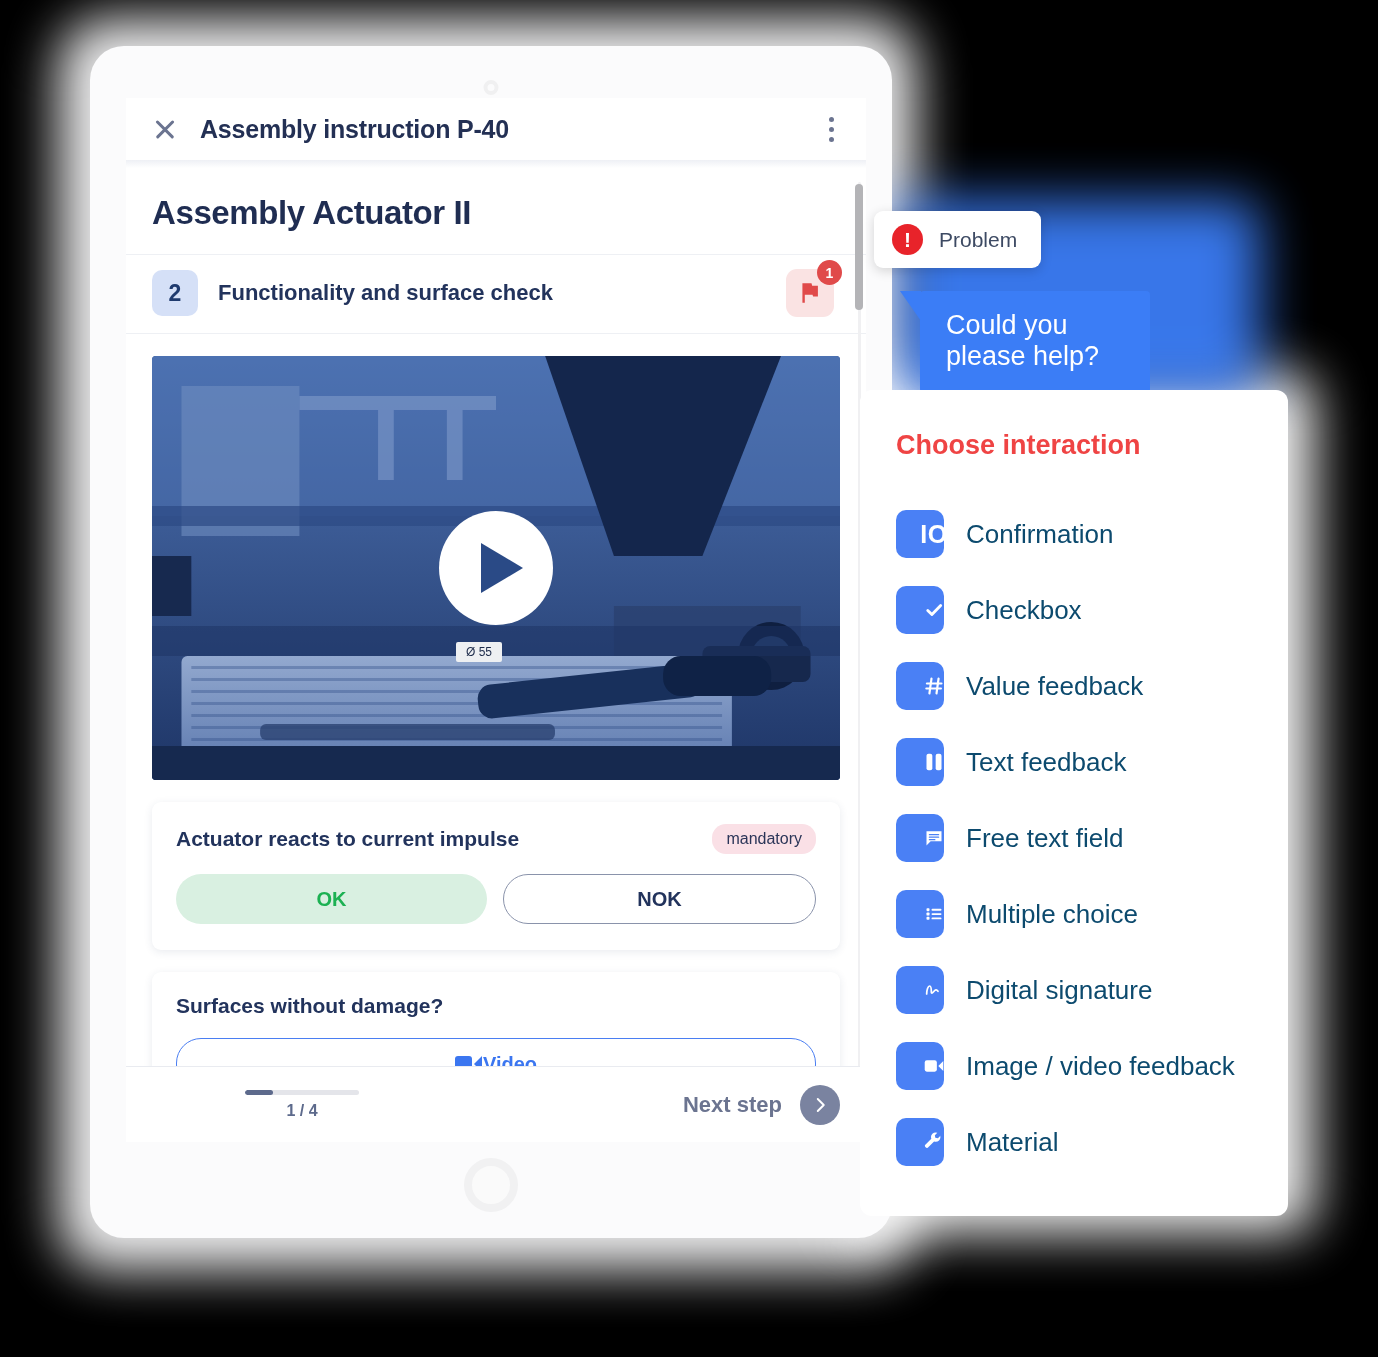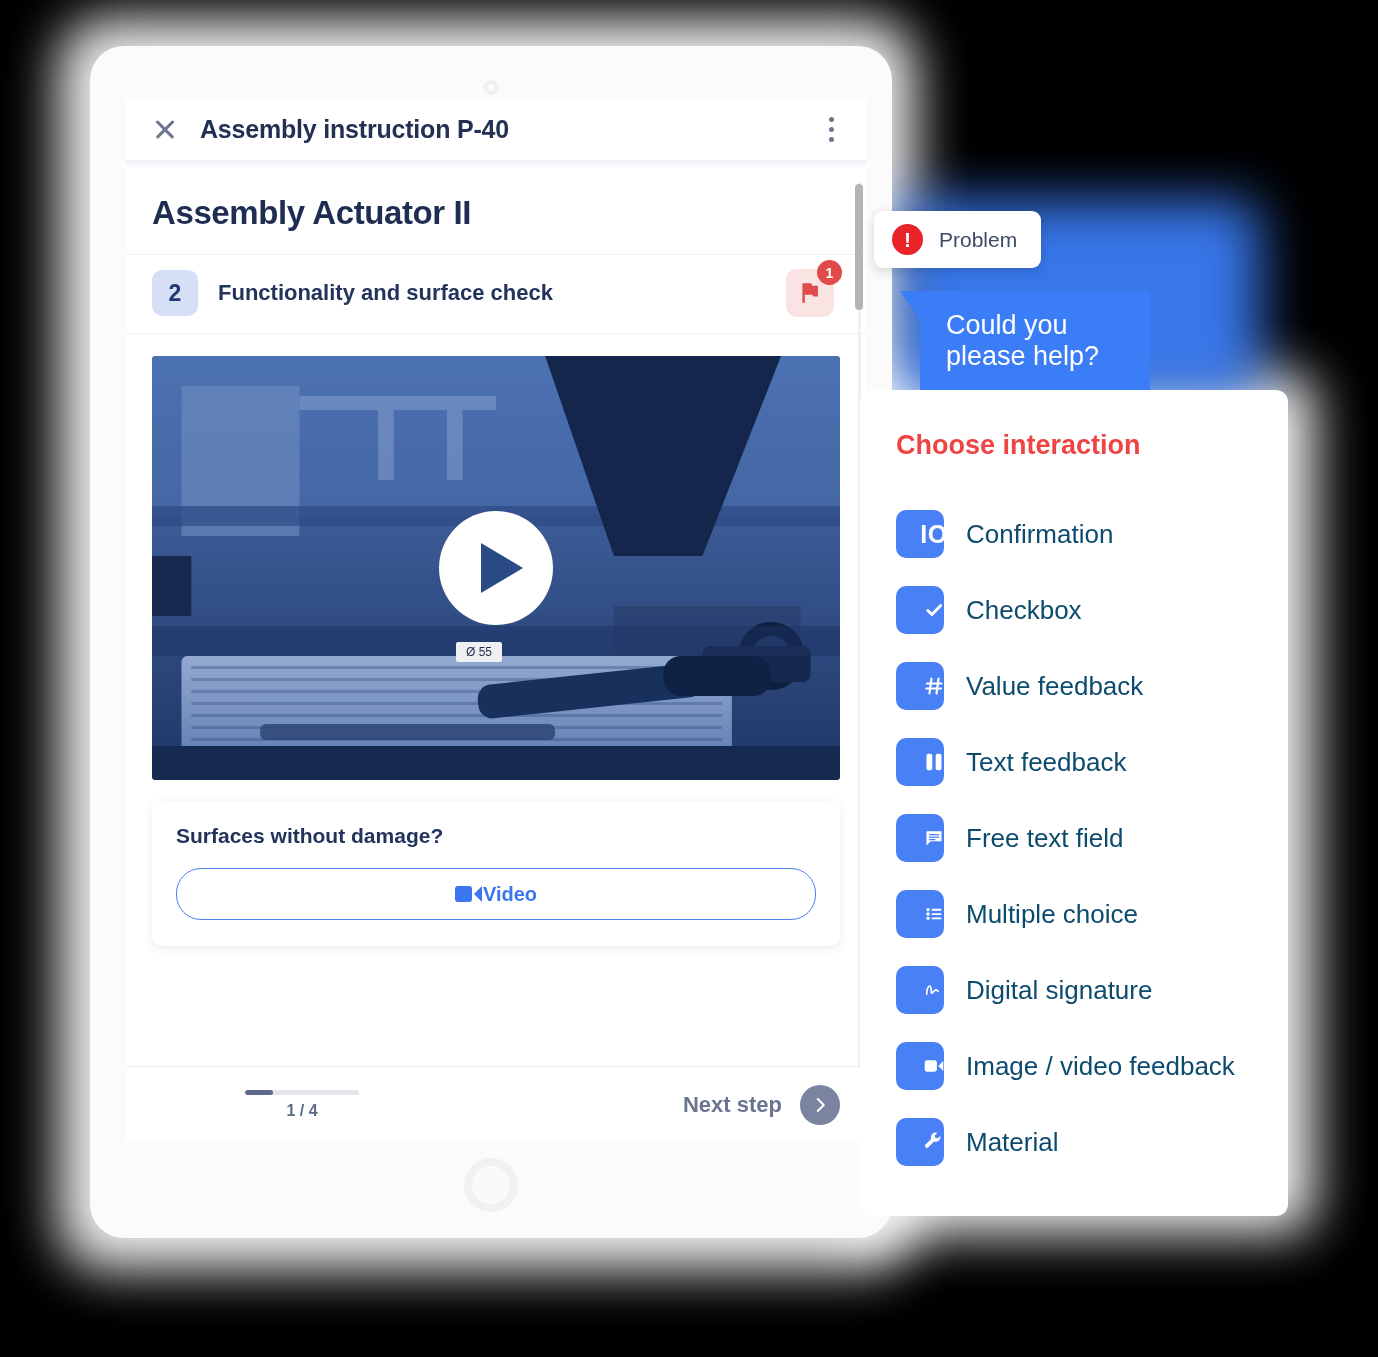--- a/index.html
+++ b/index.html
@@ -315,20 +315,30 @@
             <rect x="520" y="300" width="110" height="40" rx="18" fill="#0f2246"></rect>
             <rect x="0" y="390" width="700" height="34" fill="#16294f"></rect>
             <rect x="110" y="368" width="300" height="16" rx="6" fill="#2a4272" opacity=".8"></rect>
           </svg>
           <div class="dia-tag">Ø 55</div>
           <div class="play-btn">
             <div class="play-tri"></div>
           </div>
         </div>
 
+        <div class="card">
+          <div class="card-head">
+            <div class="card-q">Actuator reacts to current impulse</div>
+            <div class="pill-mandatory">mandatory</div>
+          </div>
+          <div class="btn-row">
+            <div class="btn ok">OK</div>
+            <div class="btn nok">NOK</div>
+          </div>
+        </div>
 
         <div class="card">
           <div class="card-head">
             <div class="card-q">Surfaces without damage?</div>
           </div>
           <div class="btn video">
             <svg width="28" height="20" viewBox="0 0 28 20" aria-hidden="true">
               <rect x="0" y="2" width="17" height="16" rx="3" fill="#3b76f0"></rect>
               <polygon points="19,10 27,2 27,18" fill="#3b76f0"></polygon>
             </svg>

